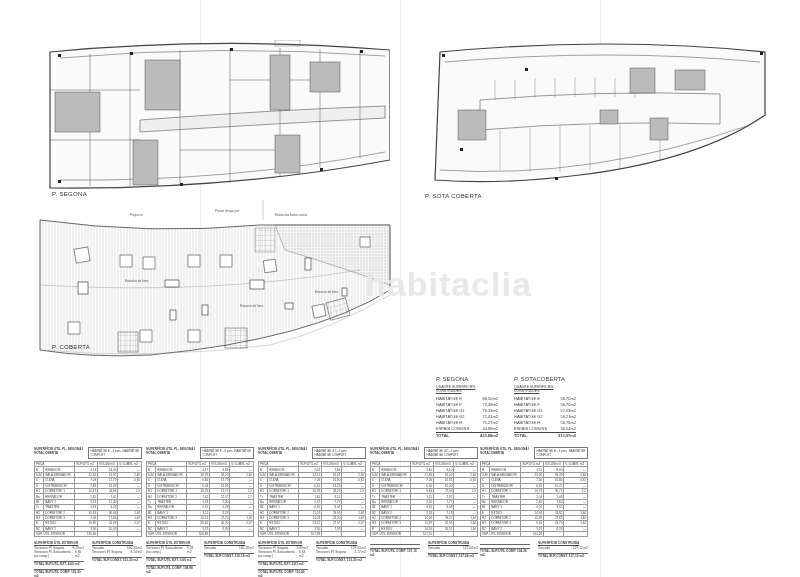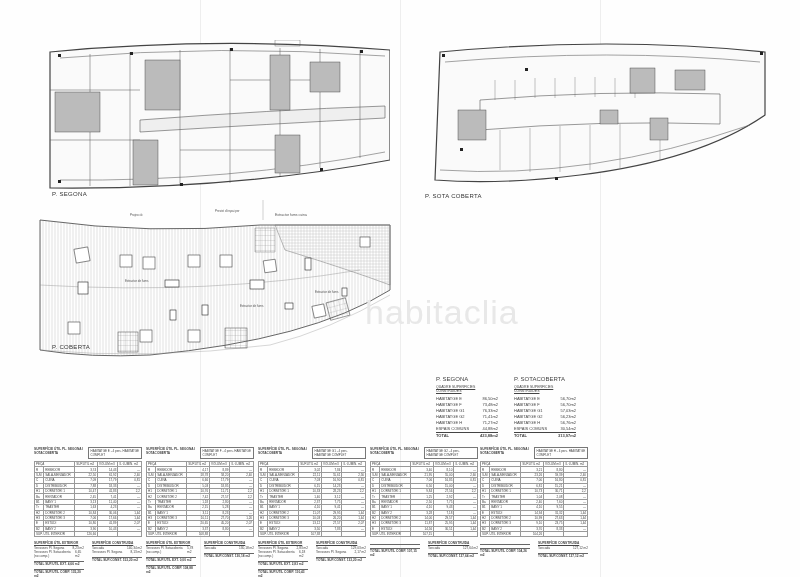--- a/index.html
+++ b/index.html
@@ -2,21 +2,21 @@
 <html><head>
 <meta charset="utf-8">
 <style>
   html,body{margin:0;padding:0;background:#fdfdfd;}
   body{width:800px;height:577px;position:relative;overflow:hidden;font-family:"Liberation Sans",sans-serif;color:#333;}
   .sheet{position:absolute;inset:0;background:#fefefe;}
   .fold{position:absolute;top:0;bottom:0;width:1px;background:#eee;}
   .plan{position:absolute;}
   .plan svg{display:block;}
   .plan-label{position:absolute;font-size:6px;letter-spacing:.3px;color:#333;}
-  .watermark{position:absolute;left:365px;top:265px;font-size:34px;color:#e8e8e8;font-weight:normal;letter-spacing:1px;margin-top:28px;}
+  .watermark{position:absolute;left:365px;top:265px;font-size:34px;color:#e8e8e8;font-weight:bold;letter-spacing:1px;}
   .summary{position:absolute;font-size:4px;color:#444;}
   .summary .title{font-size:6px;margin-bottom:3px;}
   .summary .sub{font-size:3.5px;text-decoration:underline;margin-bottom:3px;}
   .summary .row{display:flex;justify-content:space-between;height:6px;line-height:6px;}
   .summary .total{border-top:0.6px solid #444;font-weight:bold;}
   .unit{position:absolute;top:447px;width:108px;font-size:3.2px;color:#444;}
   .unit .hdr{display:flex;justify-content:space-between;}
   .unit .hdr .t{font-weight:bold;width:55px;line-height:4px;}
   .unit .hdr .box{border:0.5px solid #777;width:50px;height:8px;font-size:3px;padding:1px;}
   .unit table{border-collapse:collapse;width:100%;margin-top:2px;}

